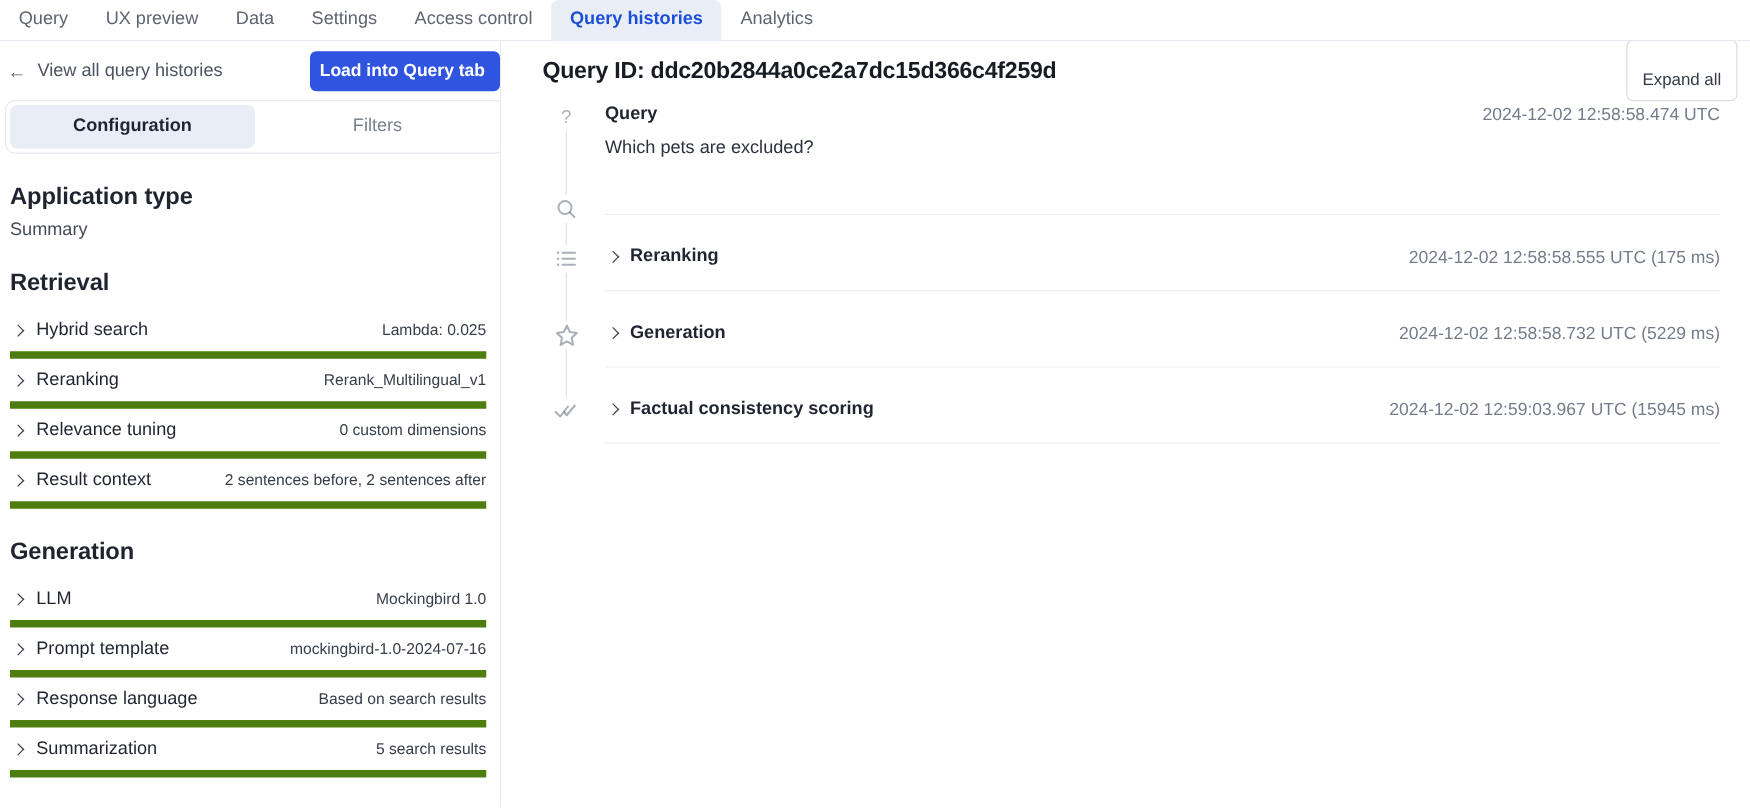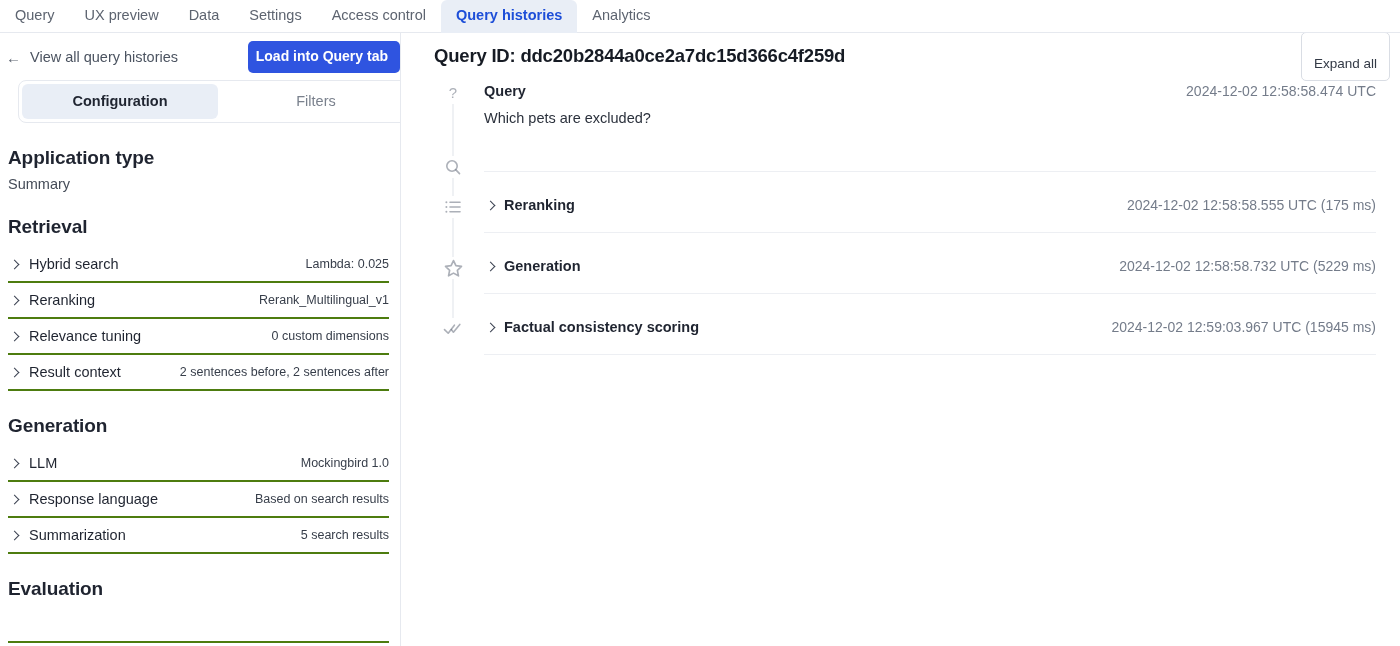--- a/index.html
+++ b/index.html
@@ -97,21 +97,21 @@
     border-radius: 5px;
     padding: 7px 12px 8px 8px;
     cursor: pointer;
     line-height: 17px;
     font-family: "Liberation Sans", sans-serif;
     margin-right: 0px;
     text-align: right;
   }
 
   .seg-wrap {
-    margin: 0 1px 0 18px;
+    margin: 0 1px 0 4px;
     border: 1px solid #e6e9ef;
     border-radius: 8px;
     background: #fff;
     display: flex;
     padding: 3px;
     width: 400px;
   }
   .seg {
     flex: 1 1 50%;
     text-align: center;
@@ -138,21 +138,21 @@
   .sec-sub {
     font-size: 14.5px;
     color: #454c58;
     padding: 7px 0 0 8px;
   }
   .rows { padding: 9px 11px 0 8px; }
   .row {
     display: flex;
     align-items: center;
     justify-content: space-between;
-    border-bottom: 2px solid #4d7c0f;
+    border-bottom: 6px solid #4d7c0f;
     padding: 9px 0 9px 0;
     cursor: pointer;
     min-height: 34px;
   }
   .row-left {
     display: flex;
     align-items: center;
     gap: 9px;
   }
   .chev {
@@ -361,20 +361,27 @@
           </div>
         </div>
         <div class="sec-title">Generation</div>
         <div class="rows">
           <div class="row">
             <div class="row-left">
               <span class="chev"></span>
               <span class="row-label">LLM</span>
             </div>
             <div class="row-value">Mockingbird 1.0</div>
+          </div>
+          <div class="row">
+            <div class="row-left">
+              <span class="chev"></span>
+              <span class="row-label">Prompt template</span>
+            </div>
+            <div class="row-value">mockingbird-1.0-2024-07-16</div>
           </div>
           <div class="row">
             <div class="row-left">
               <span class="chev"></span>
               <span class="row-label">Response language</span>
             </div>
             <div class="row-value">Based on search results</div>
           </div>
           <div class="row">
             <div class="row-left">

